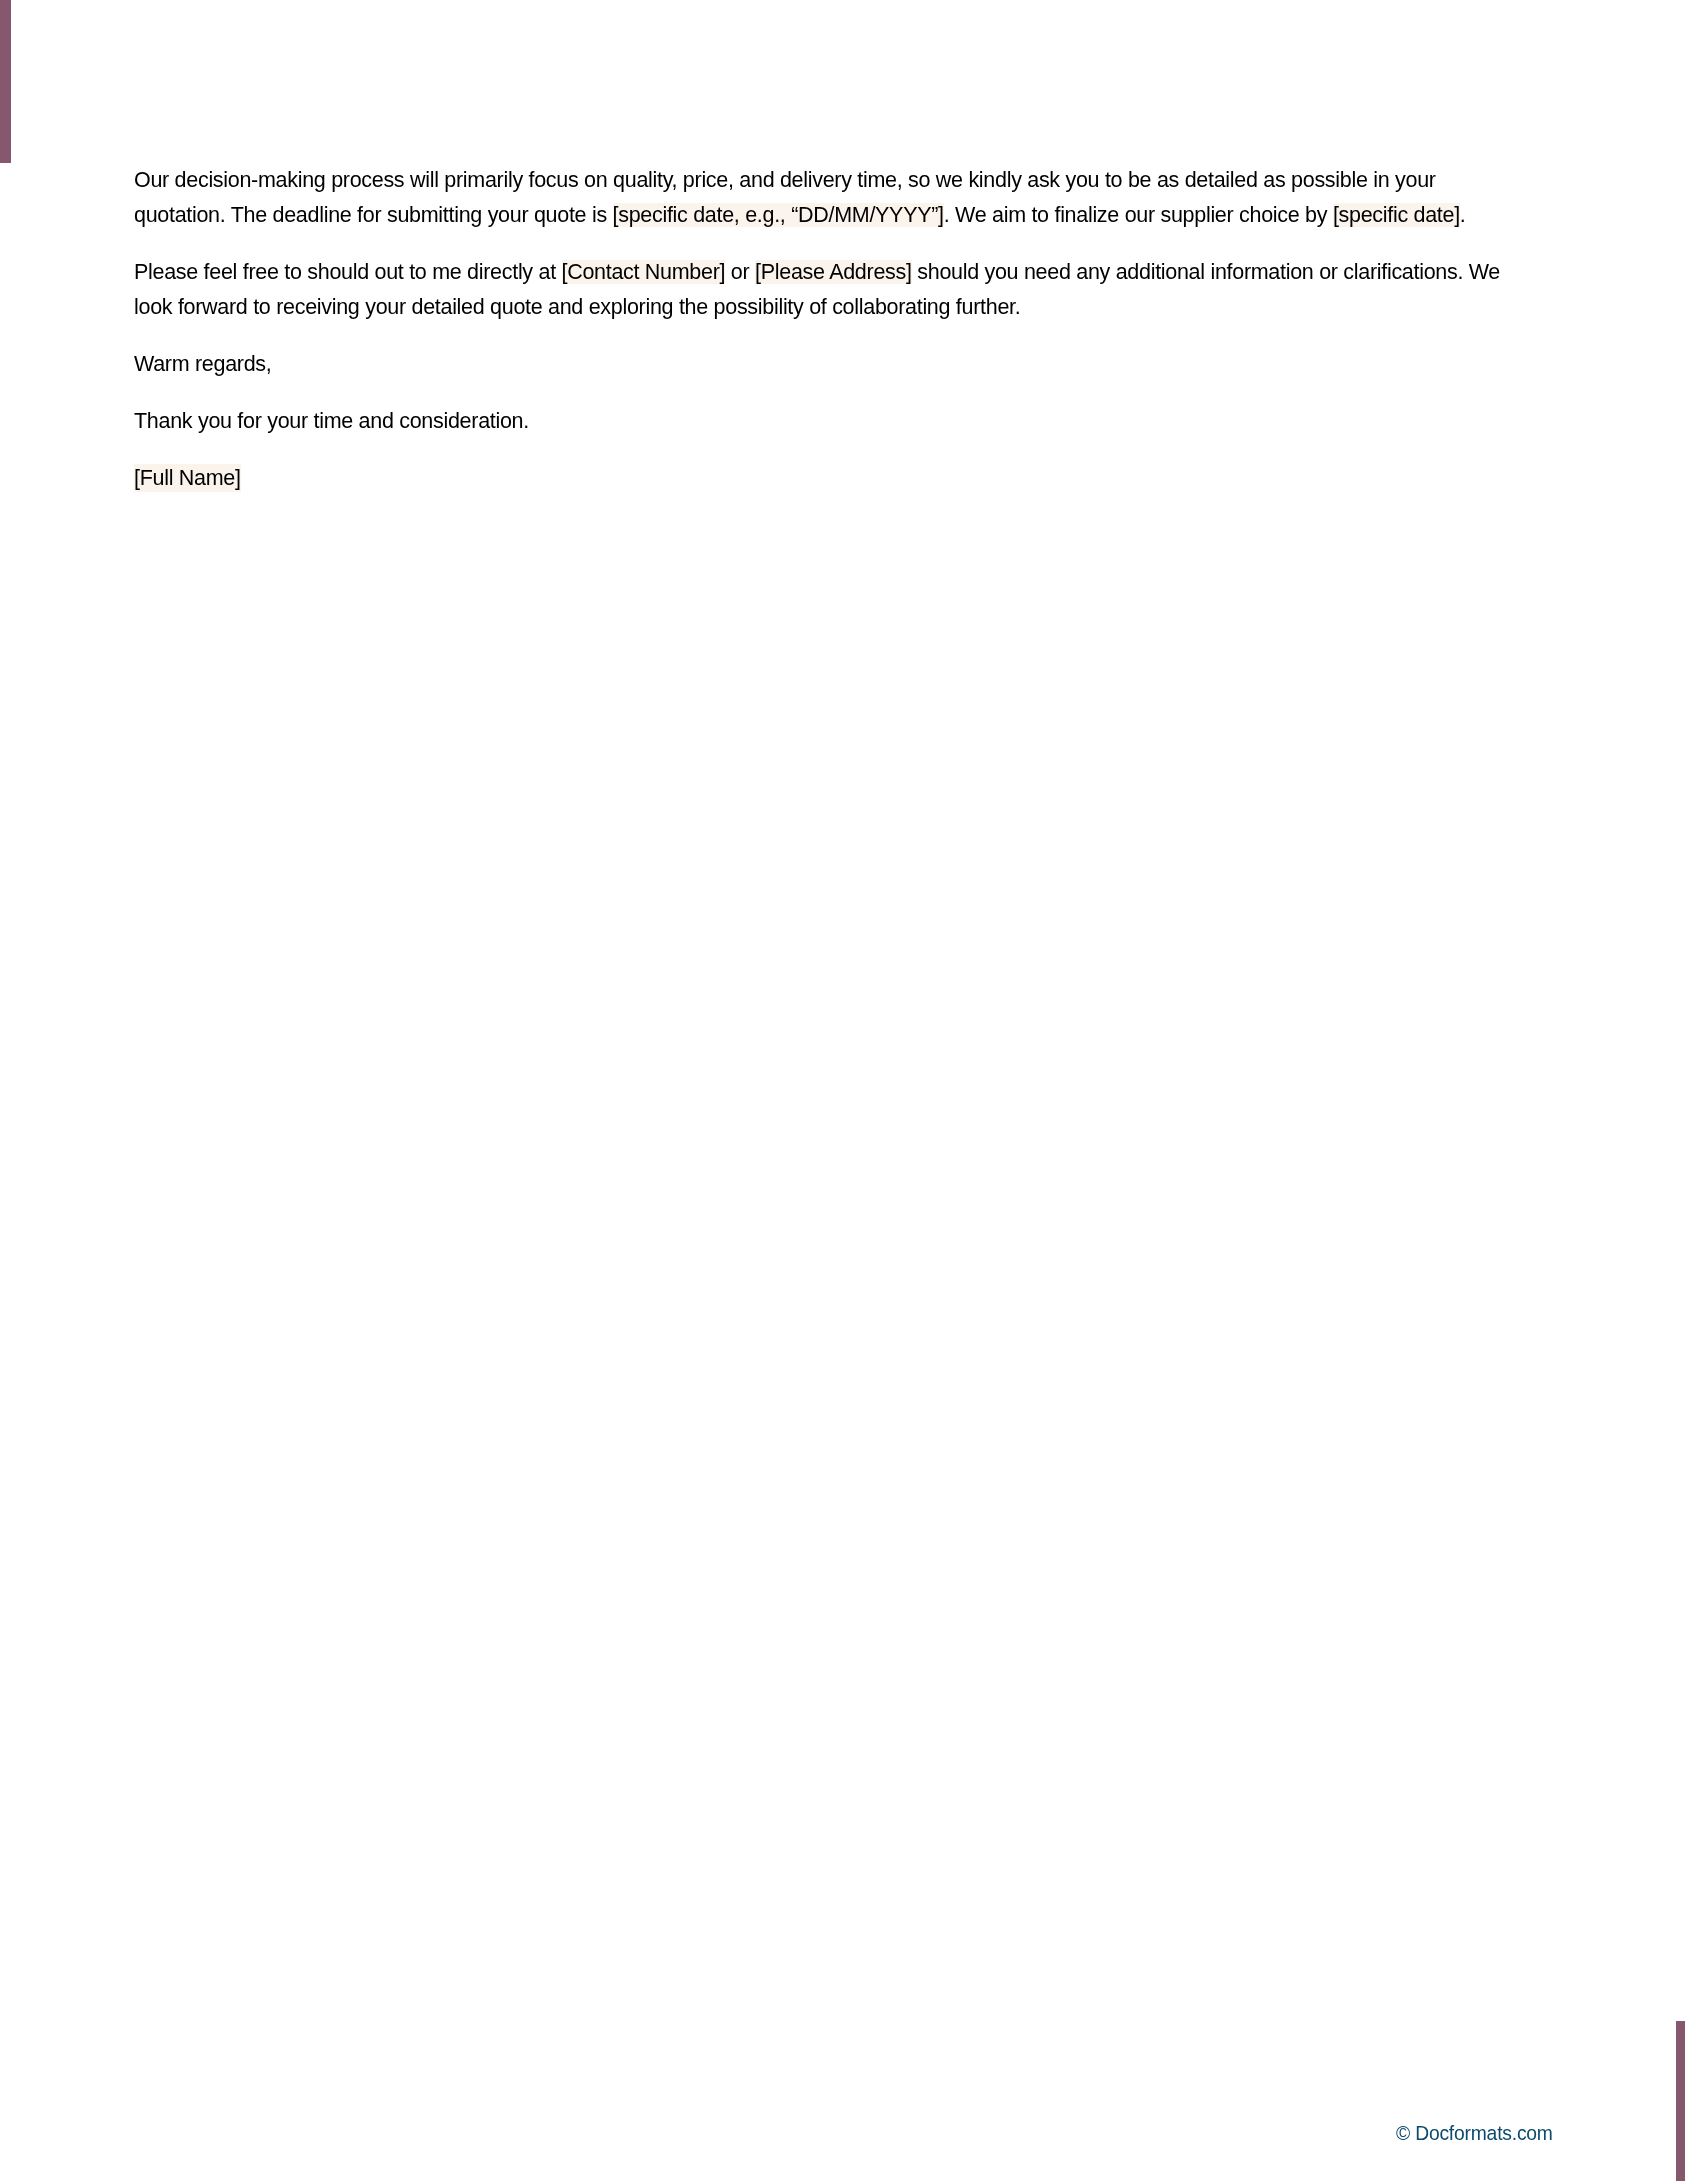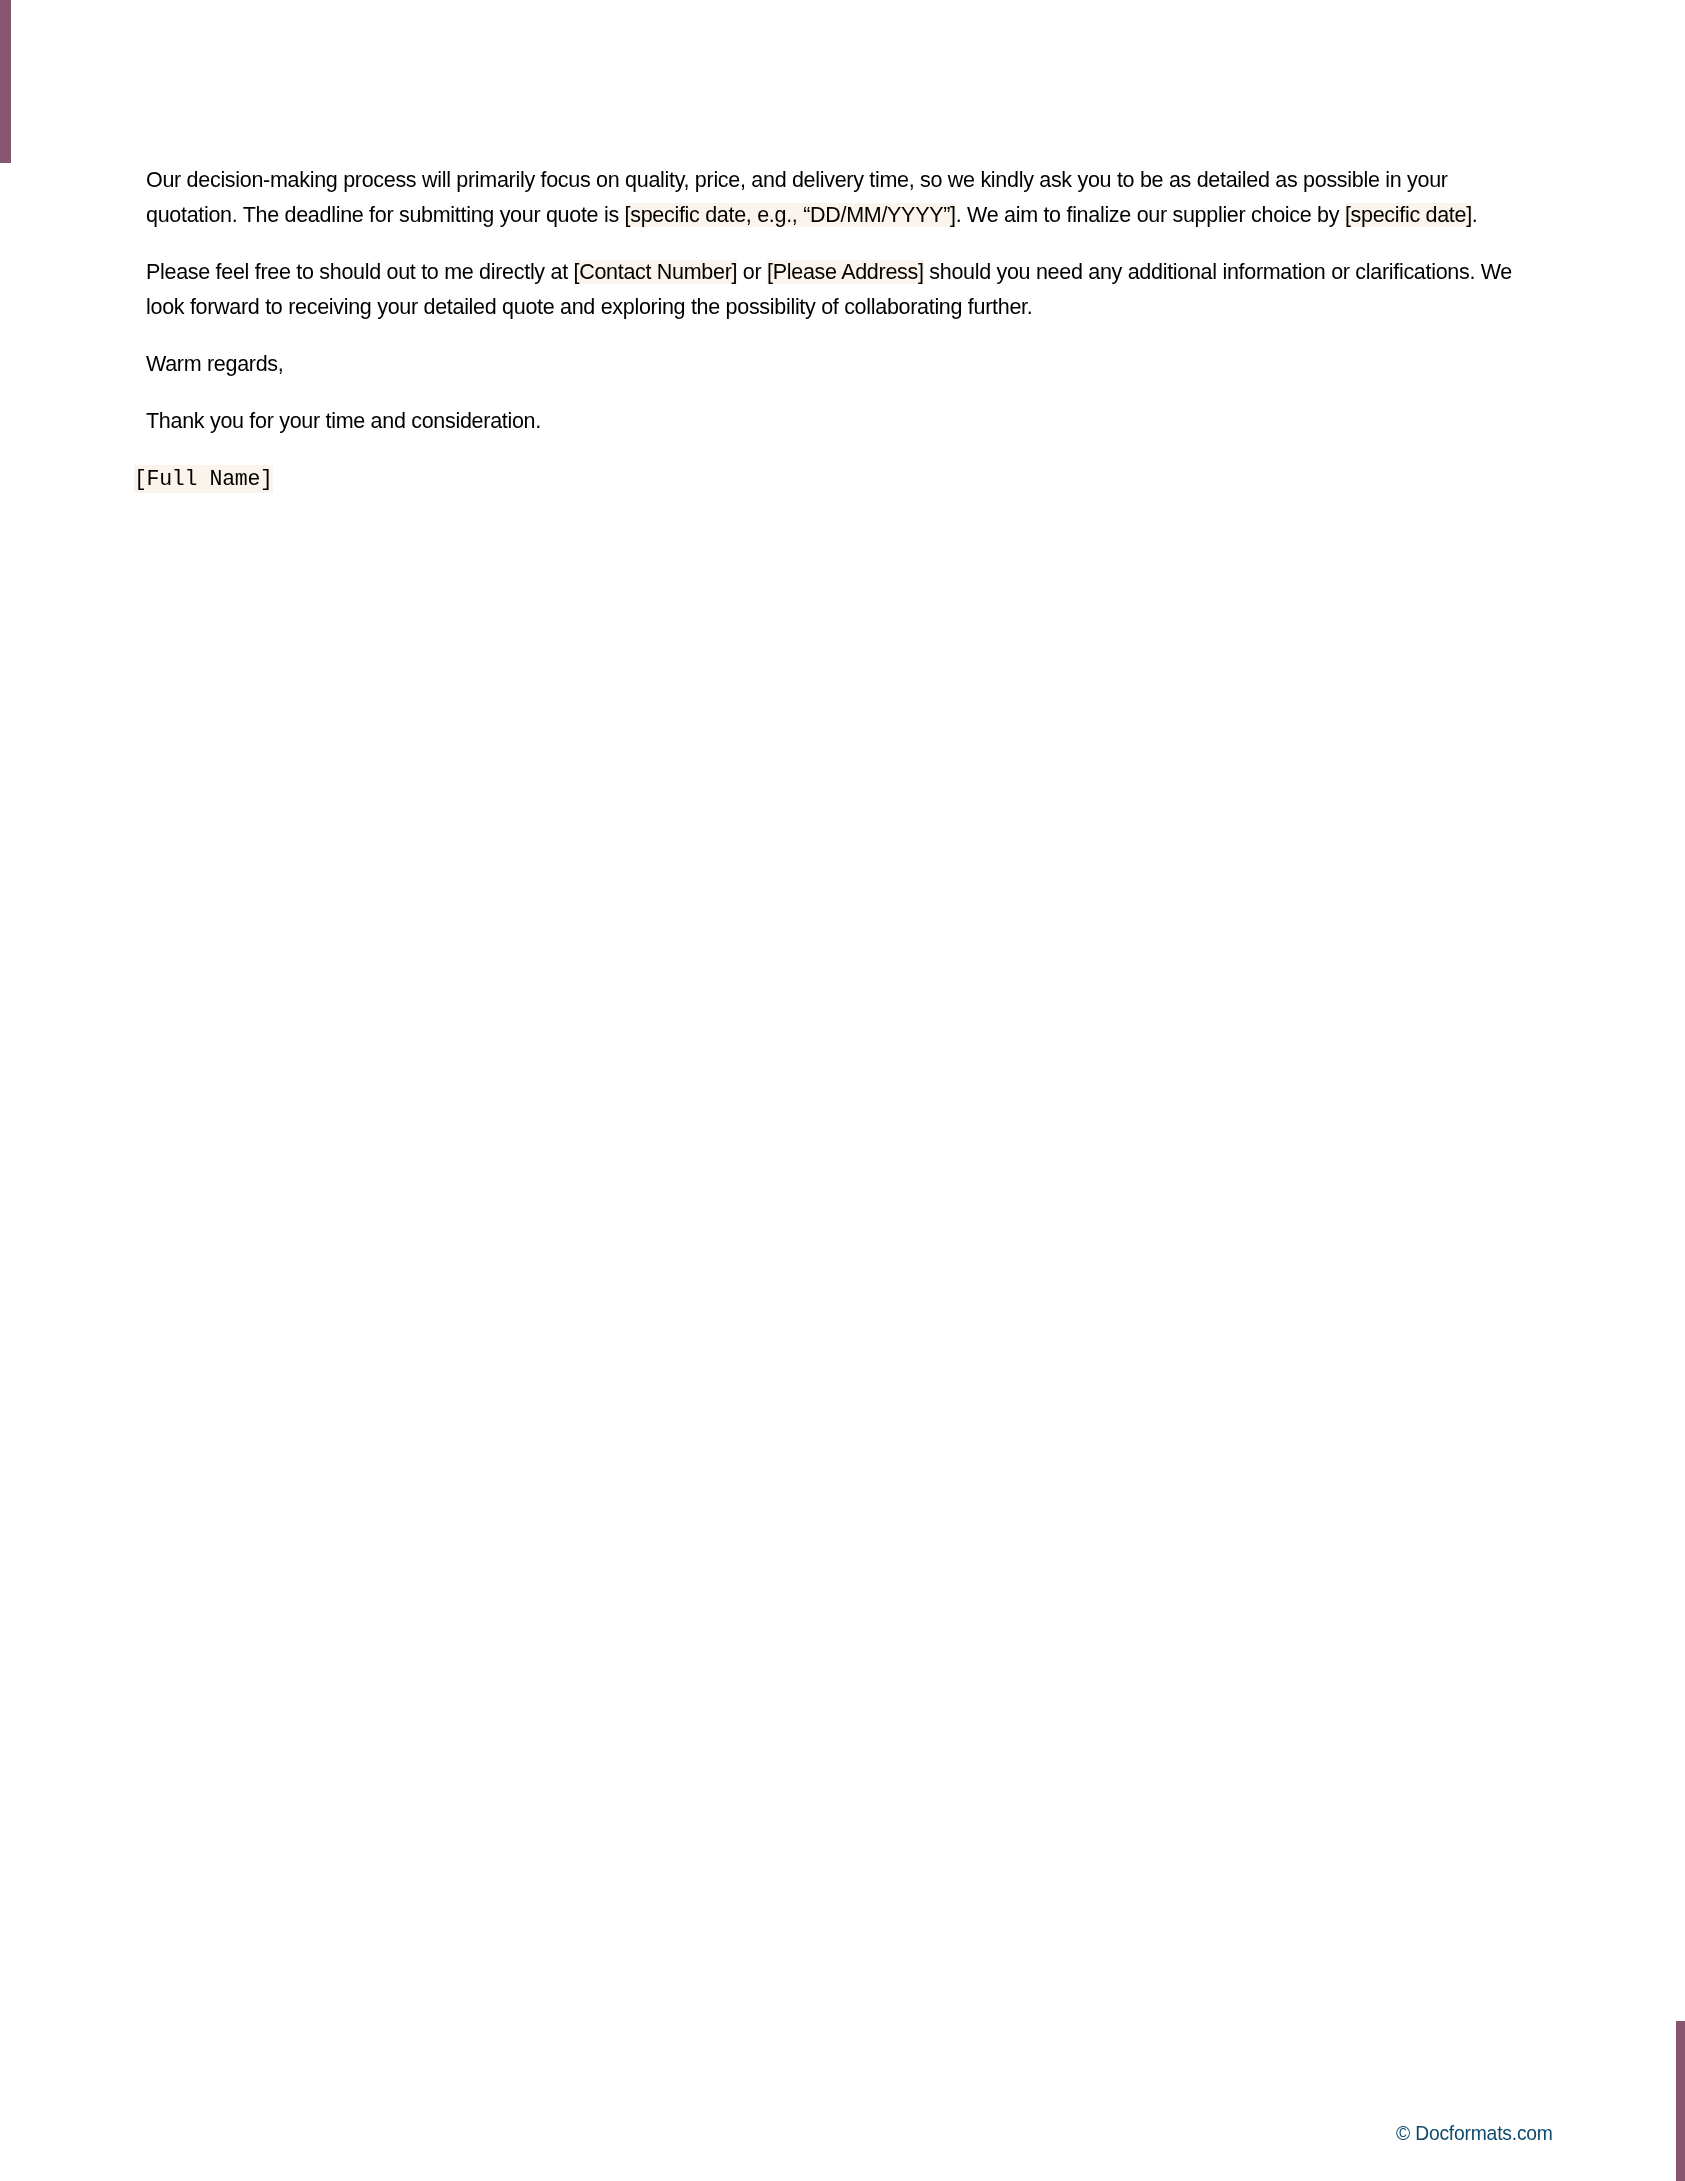--- a/index.html
+++ b/index.html
@@ -34,33 +34,32 @@
     .content {
       position: absolute;
       left: 134px;
       top: 163px;
       width: 1396px;
       font-size: 21.5px;
       letter-spacing: -0.3px;
       line-height: 35px;
     }
     .para {
-      margin: 0 0 22px 12px;
+      margin: 0 0 22px 0;
     }
     .hl {
       background: #FBF4EC;
     }
     .sig-line {
       margin: 0 0 11px 0;
       line-height: 35px;
     }
     .sig-line span {
       background: #FBF4EC;
       padding: 1.8px 0;
-      font-family: Liberation Mono, monospace;
     }
     .footer {
       position: absolute;
       left: 1396px;
       top: 2123px;
       font-size: 19.3px;
       letter-spacing: -0.2px;
       color: #0c4a6e;
     }
   </style>

